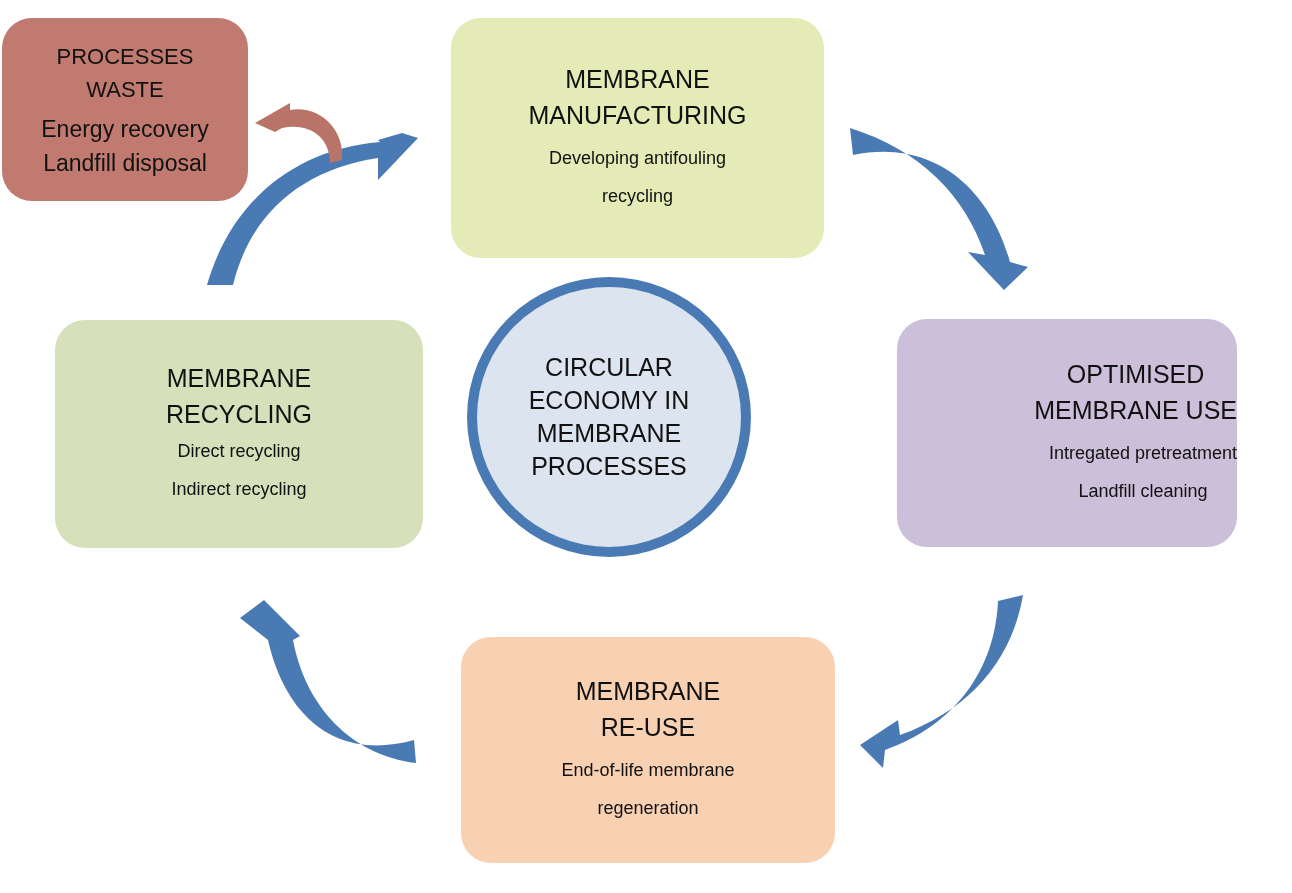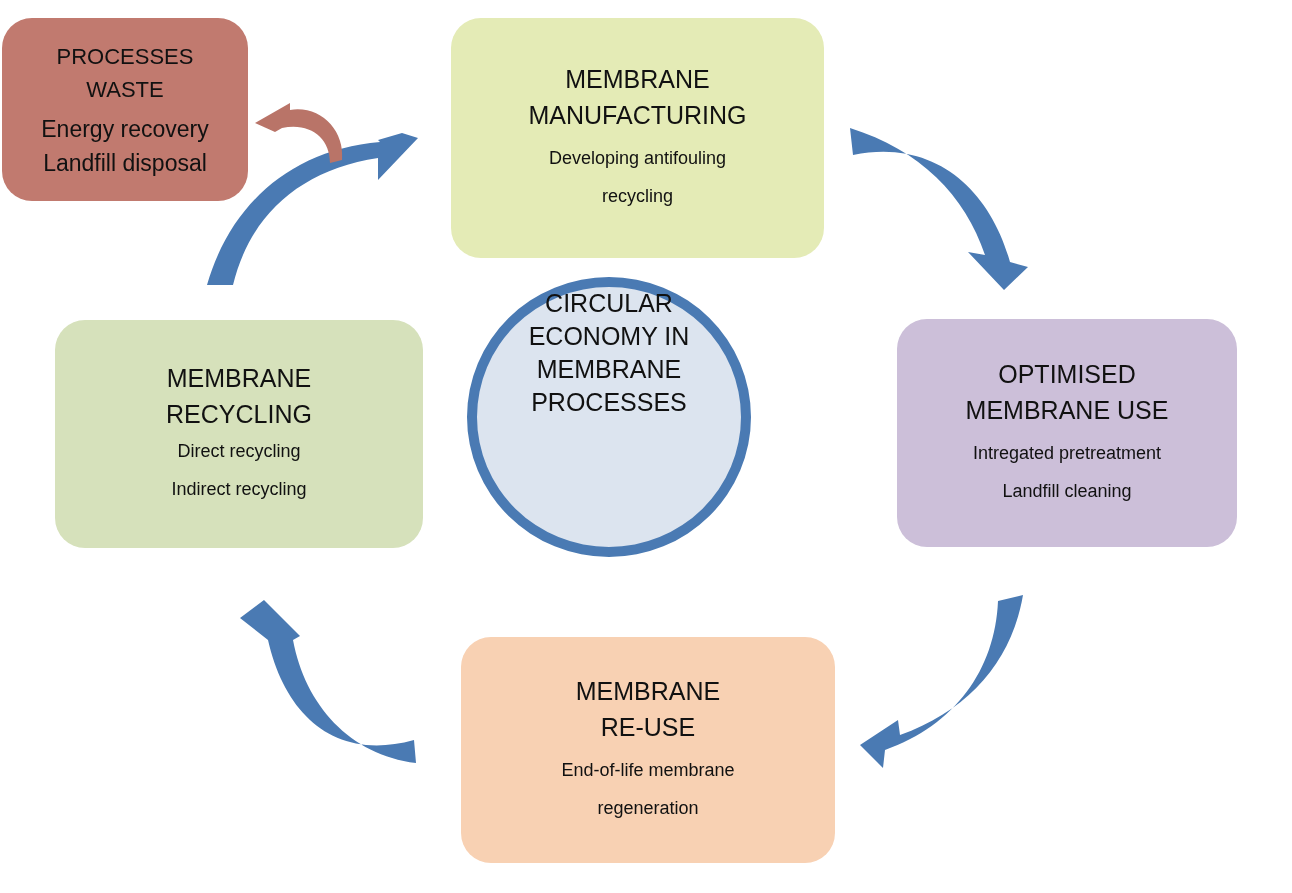--- a/index.html
+++ b/index.html
@@ -6,26 +6,26 @@
   body { width:1292px; height:893px; position:relative; overflow:hidden;
          font-family:"Liberation Sans", "DejaVu Sans", sans-serif; color:#111; }
   .box { position:absolute; border-radius:30px; display:flex; flex-direction:column;
          align-items:center; justify-content:center; text-align:center; box-sizing:border-box; }
   .box .title { font-size:25px; line-height:36px; }
   .box .sub { font-size:18px; line-height:38px; margin-top:6px; }
   #residual { left:2px; top:18px; width:246px; height:183px; }
   #residual .title { font-size:22px; line-height:33px; }
   #residual .sub { font-size:23px; line-height:34px; }
   #manufacturing { left:451px; top:18px; width:373px; height:240px; }
-  #optimised { left:897px; top:319px; width:340px; height:228px; }
+  #optimised { left:897px; top:319px; width:340px; height:228px;align-items:flex-end; }
   #reuse { left:461px; top:637px; width:374px; height:226px; }
   #recycling { left:55px; top:320px; width:368px; height:228px; }
   #center { position:absolute; left:467px; top:277px; width:264px; height:260px;
             border-radius:50%; border:10px solid #4a7ab3; background:#dce4ef;
-            display:flex; align-items:flex-start; justify-content:center; text-align:center;
+            display:flex; align-items:center; justify-content:center; text-align:center;
             font-size:25px; line-height:33px; }
   .line { display:block; white-space:nowrap; }
   svg.arrows { position:absolute; left:0; top:0; }
 </style>
 </head>
 <body>
 
 <svg class="arrows" width="1292" height="893">
 
   <path fill="#4a7ab3" d="M233,285 C250,215 300,170 378,158 L378,180 L418,138 L402,133 L378,140 L380,142

